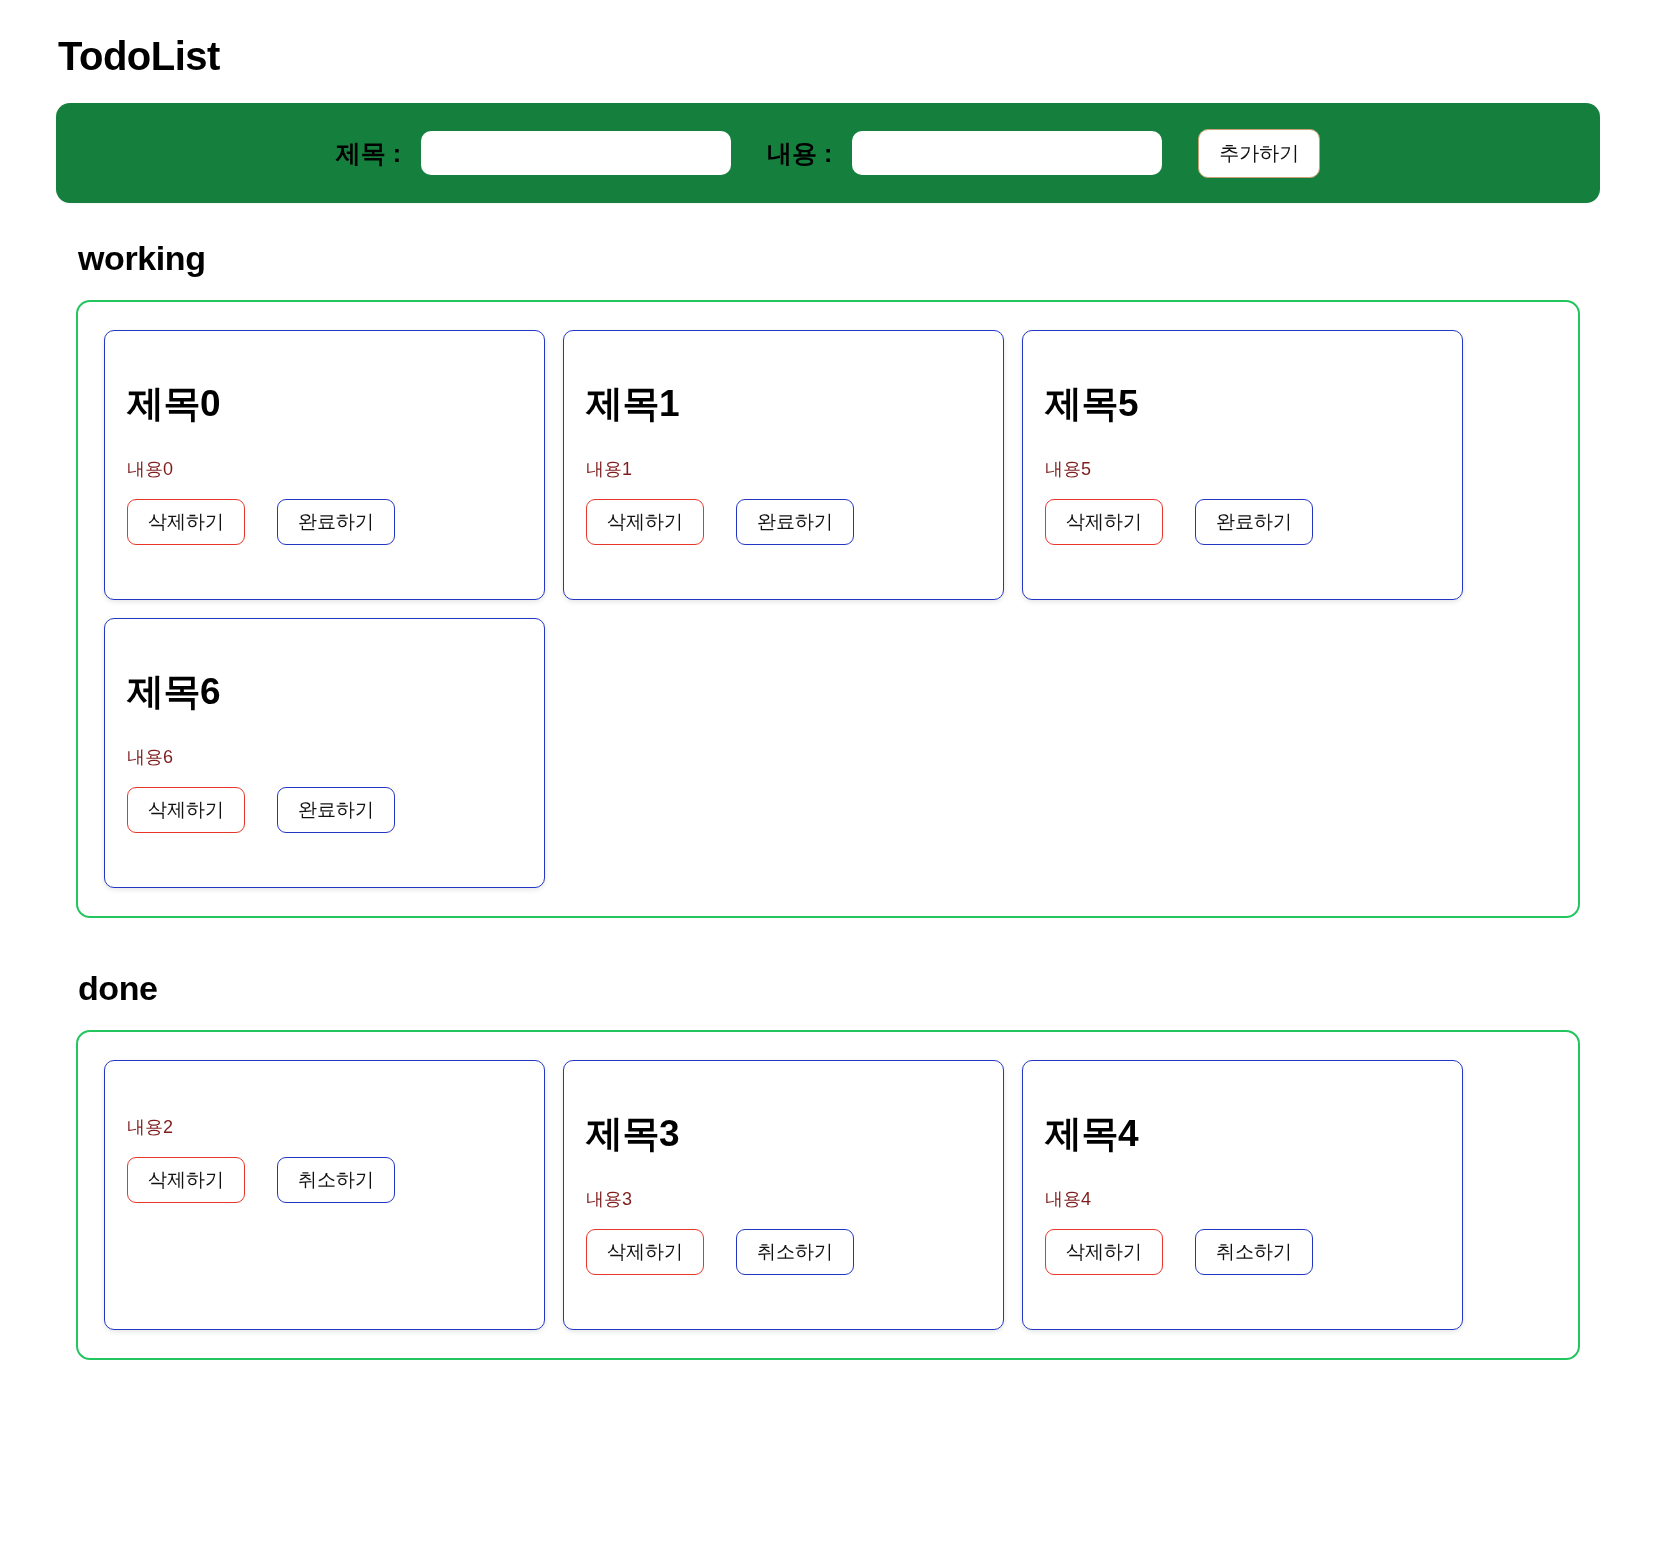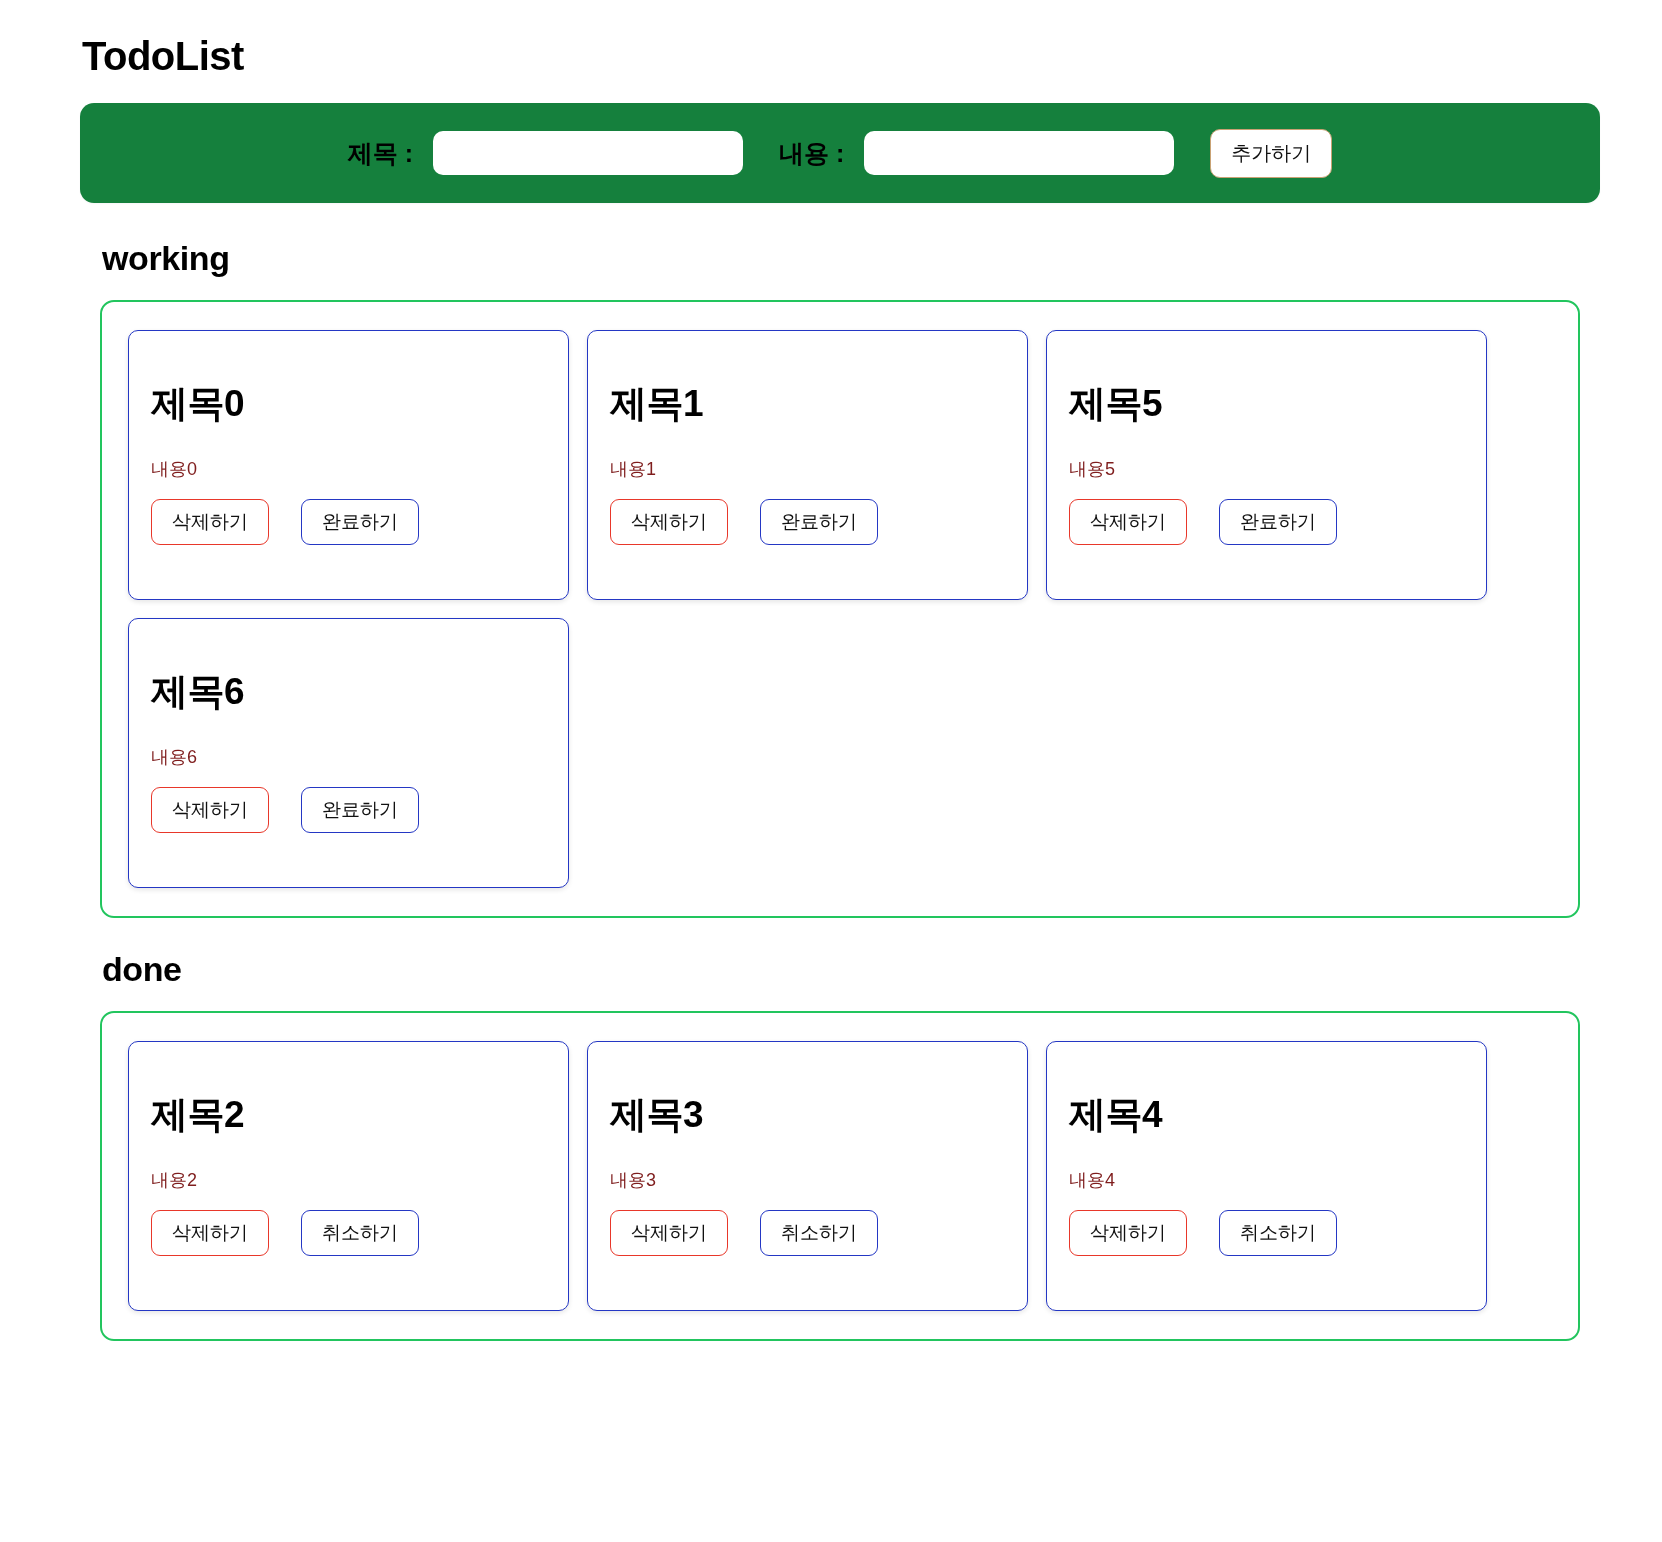--- a/index.html
+++ b/index.html
@@ -10,21 +10,21 @@
   }
   body {
     width: 1662px;
     min-height: 1542px;
     font-family: "Liberation Sans", "DejaVu Sans", sans-serif;
     color: #000000;
     -webkit-font-smoothing: antialiased;
   }
 
   .page {
-    padding: 34px 62px 40px 80px;
+    padding: 34px 62px 40px 56px;
   }
 
   .app-title {
     font-size: 40px;
     font-weight: bold;
     letter-spacing: -0.5px;
     margin: 0 0 24px 2px;
   }
 
   
@@ -77,21 +77,21 @@
   }
 
   
   .section-heading {
     font-size: 34px;
     font-weight: bold;
     letter-spacing: -0.4px;
     margin: 0 0 22px 22px;
   }
   .section-heading.done-heading {
-    margin-top: 32px;
+    margin-top: 51px;
   }
 
   .section-container {
     border: 2px solid #22c55e;
     border-radius: 14px;
     margin: 0 20px;
     padding: 28px 26px;
     display: flex;
     flex-wrap: wrap;
     gap: 18px;
@@ -206,21 +206,20 @@
         <button class="card-btn primary">완료하기</button>
       </div>
     </div>
 
   </div>
 
   <h2 class="section-heading done-heading">done</h2>
   <div class="section-container done-container">
 
     <div class="todo-card">
-      <div class="card-title">제목2</div>
       <div class="card-body">내용2</div>
       <div class="card-actions">
         <button class="card-btn danger">삭제하기</button>
         <button class="card-btn primary">취소하기</button>
       </div>
     </div>
 
     <div class="todo-card">
       <div class="card-title">제목3</div>
       <div class="card-body">내용3</div>

